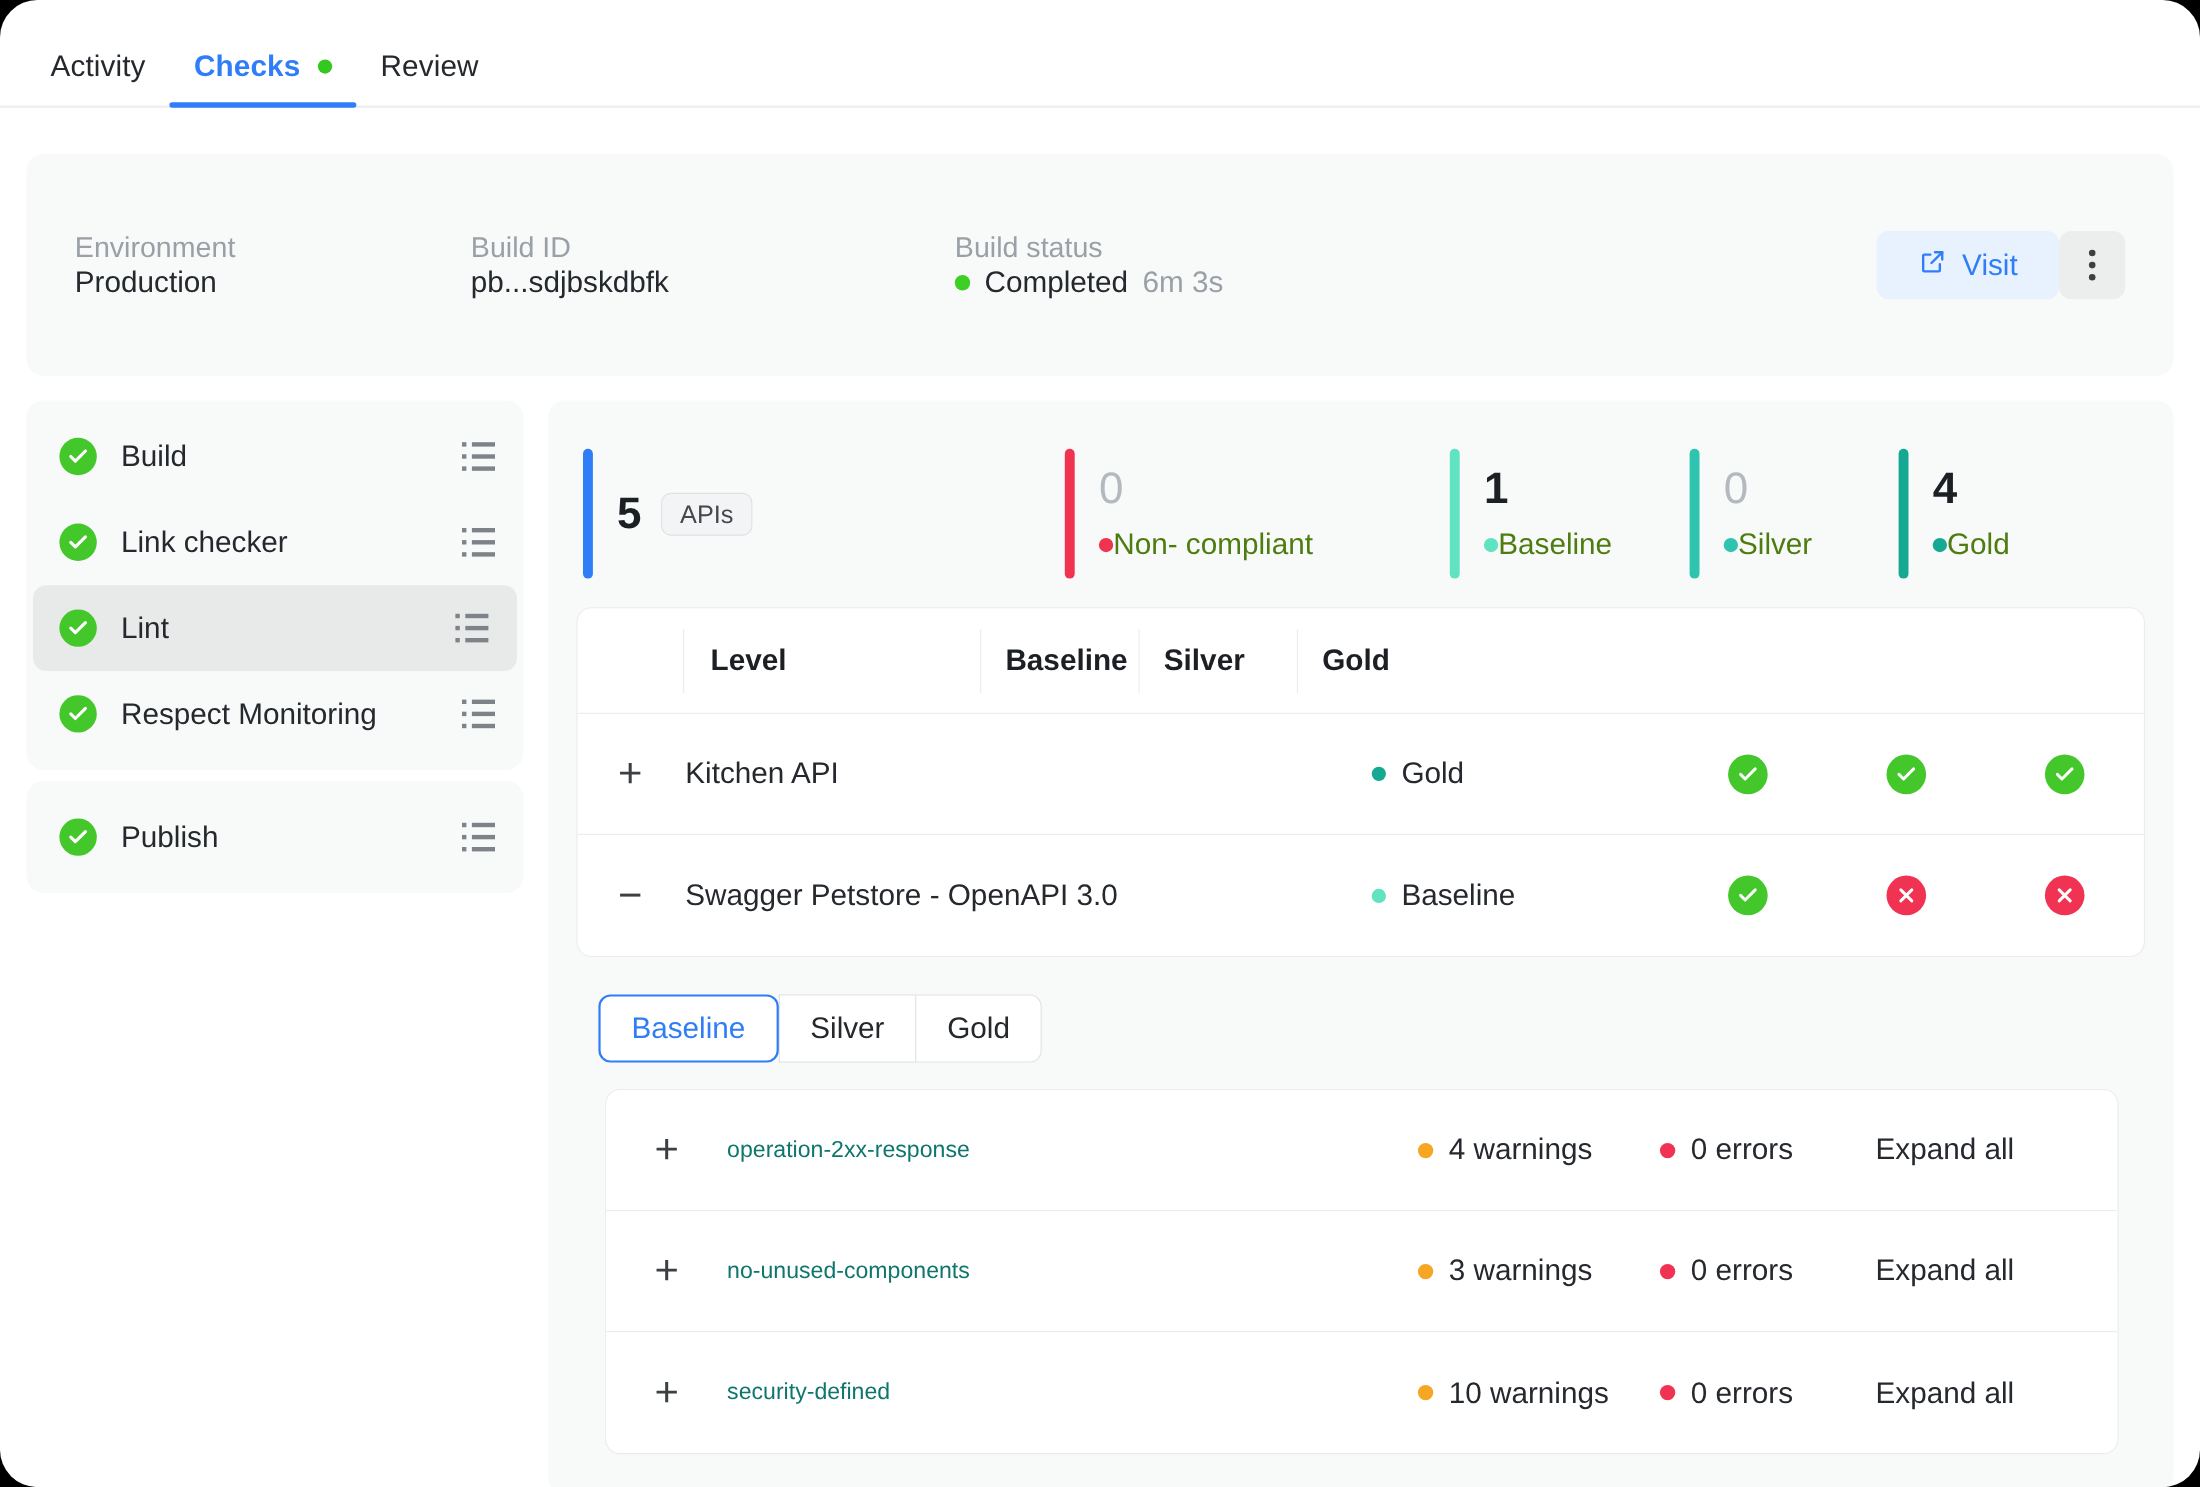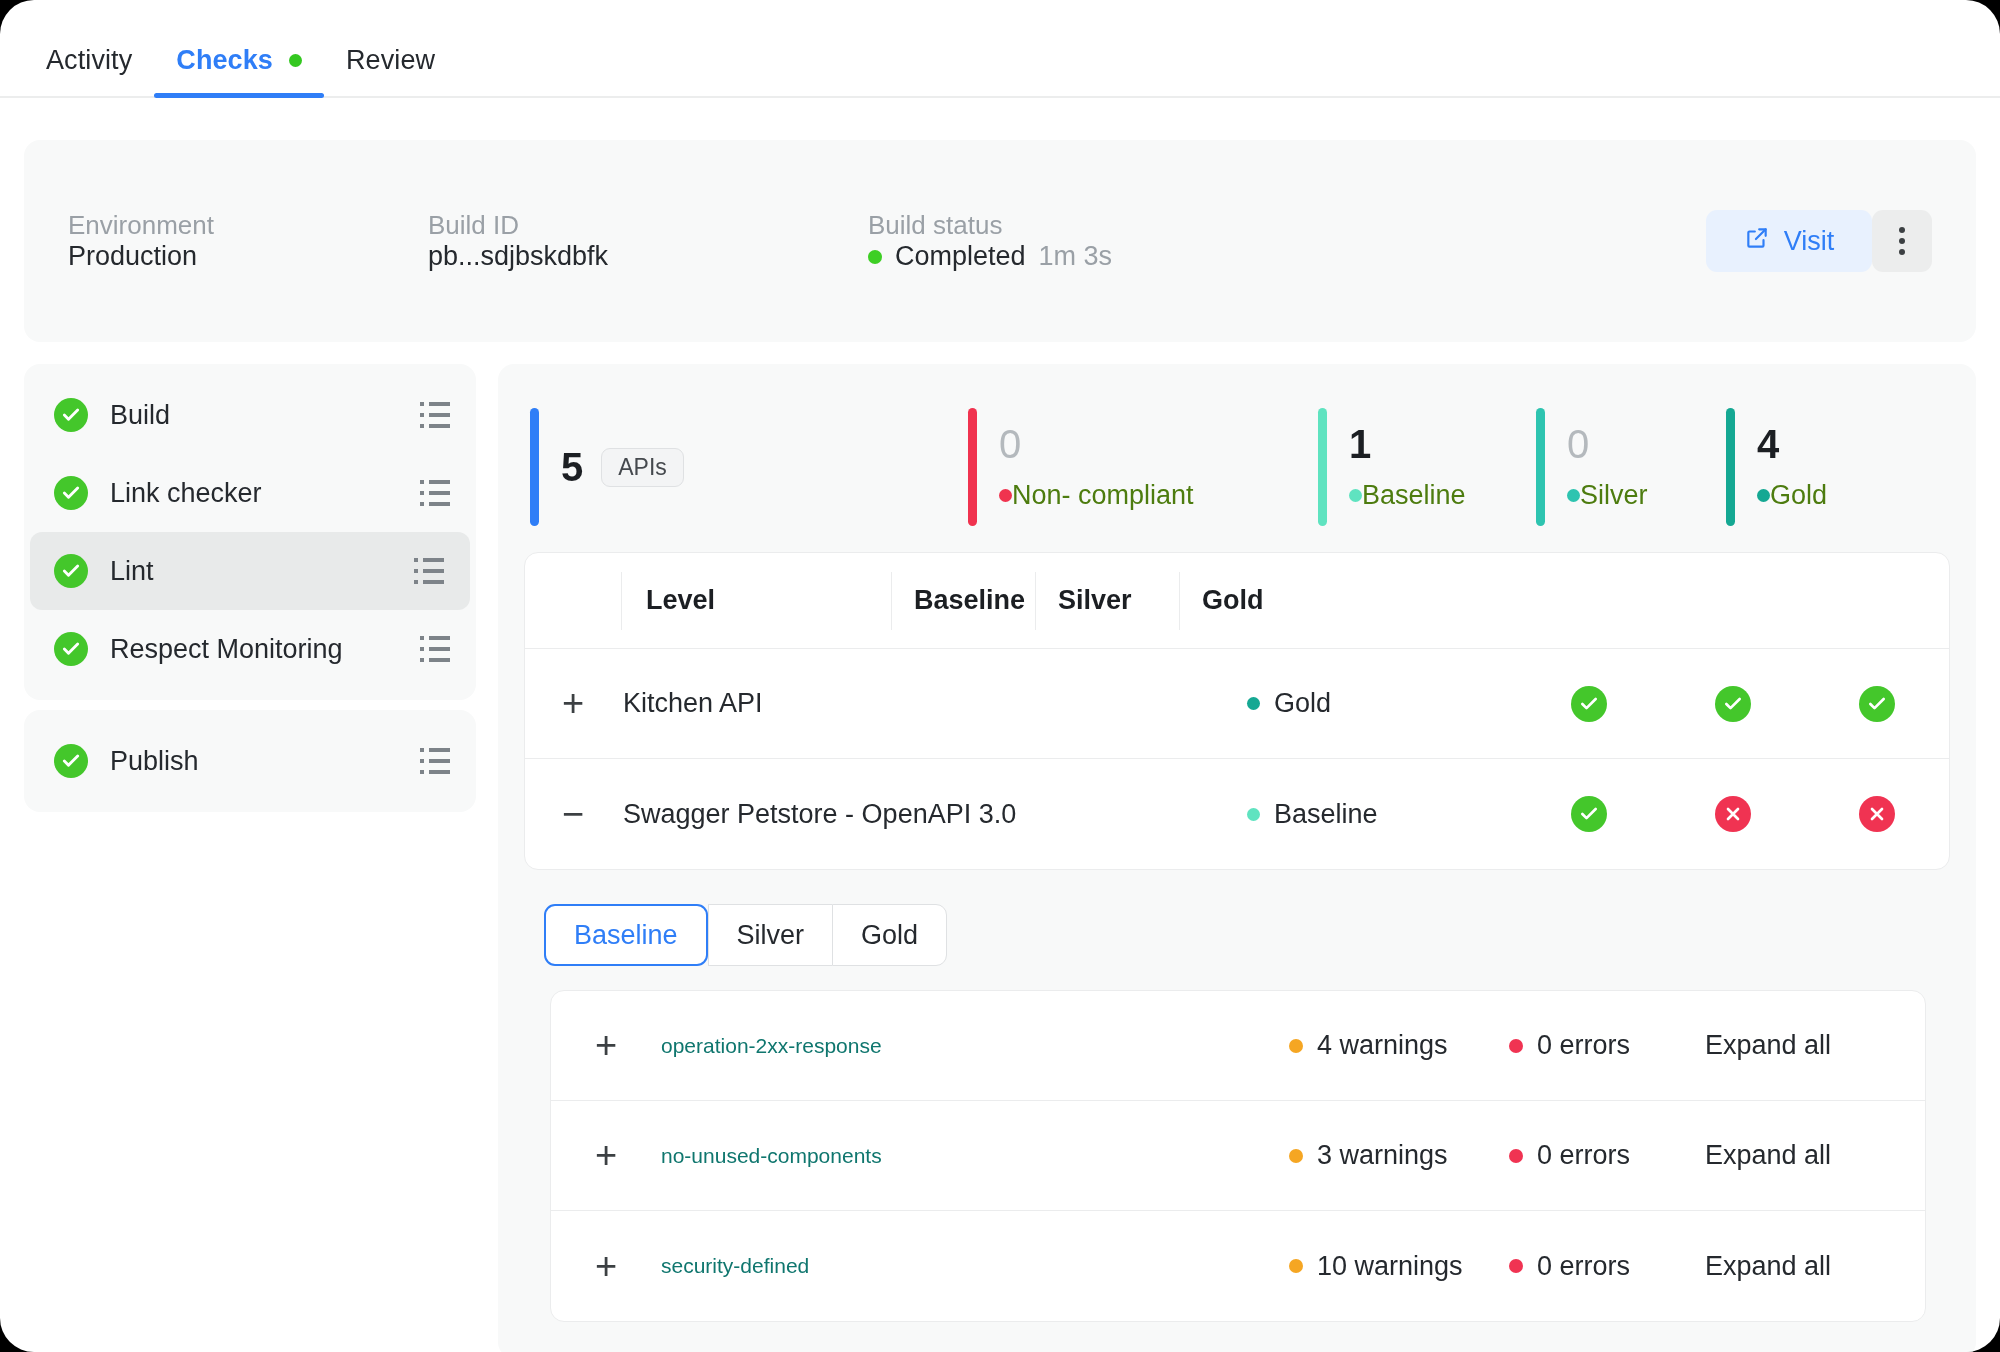--- a/index.html
+++ b/index.html
@@ -206,21 +206,21 @@
     </div>
     <div class="bfield bid">
       <span class="blabel">Build ID</span>
       <span class="bvalue">pb...sdjbskdbfk</span>
     </div>
     <div class="bfield">
       <span class="blabel">Build status</span>
       <span class="bvalue">
         <span class="status-dot"></span>
         <span>Completed</span>
-        <span class="muted">1m 3s</span>
+        <span class="muted">6m 3s</span>
       </span>
     </div>
     <div class="bactions">
       <button class="visit-btn">
         <span>
           <svg width="26" height="26" viewBox="0 0 24 24" fill="none" stroke="#2f7ef7" stroke-width="2" stroke-linecap="round" stroke-linejoin="round">
             <path d="M14 4h6v6"></path>
               <path d="M20 4L11 13"></path>
             <path d="M18 14v5a1 1 0 0 1-1 1H5a1 1 0 0 1-1-1V7a1 1 0 0 1 1-1h5"></path>
           </svg>

